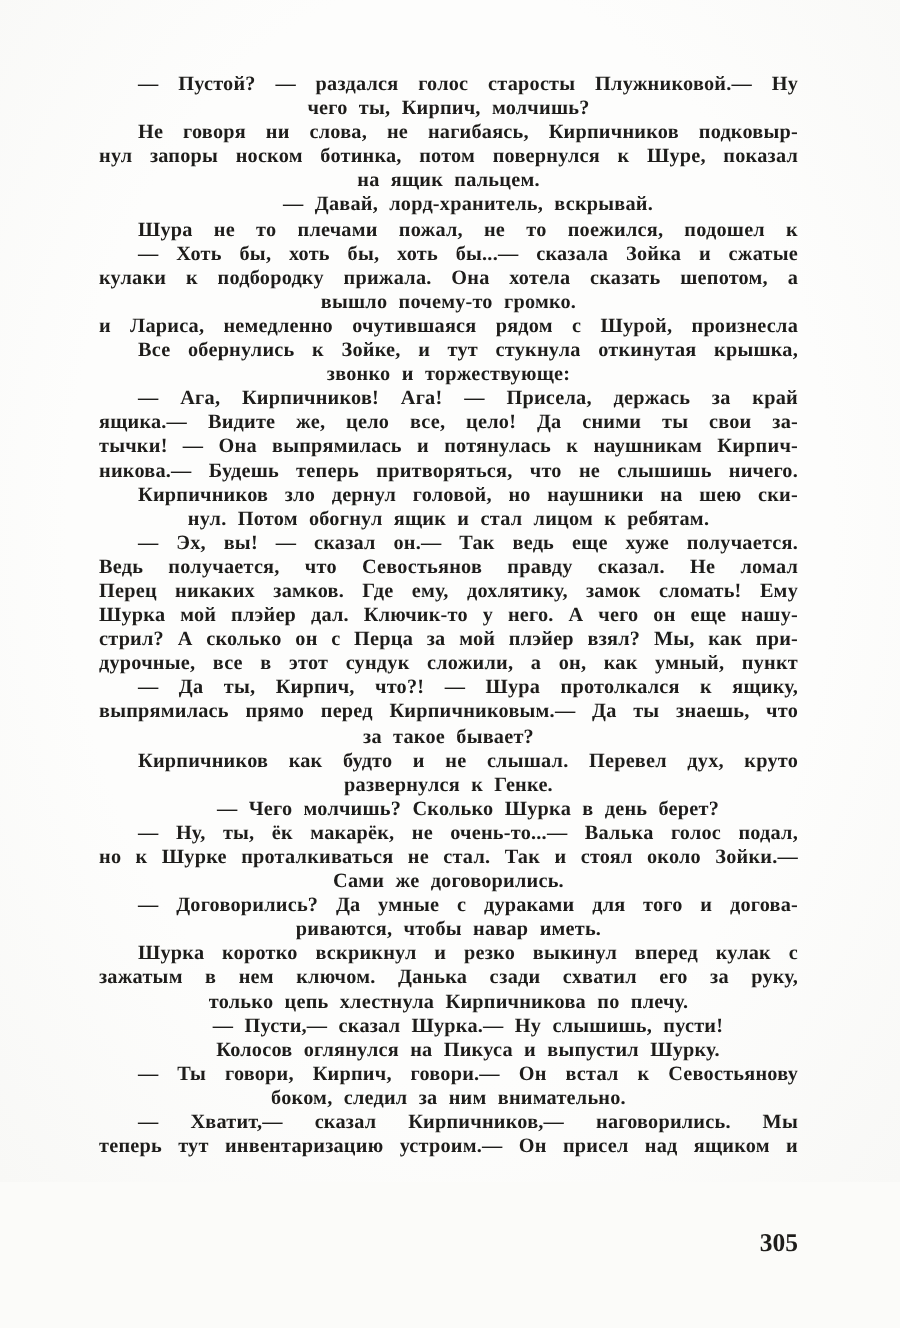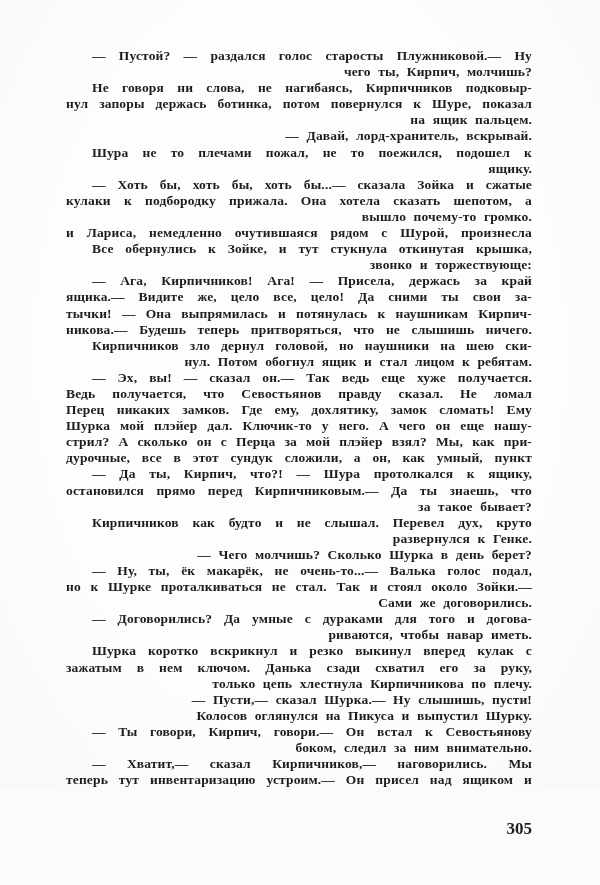--- a/index.html
+++ b/index.html
@@ -24,21 +24,21 @@
     top: 48px;
     width: 466px;
     font-size: 13.5px;
     font-weight: 700;
     letter-spacing: 0.15px;
     -webkit-font-smoothing: antialiased;
   }
   .line {
     height: 16.1px;
     line-height: 16.1px;
-    text-align: right;
+    text-align: center;
     word-spacing: 4px;
     white-space: pre;
   }
   .line.justify {
     white-space: normal;
     text-align: justify;
     text-align-last: justify;
     text-justify: inter-word;
     word-spacing: 1px;
   }
@@ -57,45 +57,44 @@
   }
 </style>
 </head>
 <body>
 
 <div class="page">
   <div class="text-block">
       <div class="line indent justify">— Пустой? — раздался голос старосты Плужниковой.— Ну</div>
       <div class="line">чего ты, Кирпич, молчишь?</div>
       <div class="line indent justify">Не говоря ни слова, не нагибаясь, Кирпичников подковыр-</div>
-      <div class="line justify">нул запоры держась ботинка, потом повернулся к Шуре, показал</div>
+      <div class="line justify">нул запоры носком ботинка, потом повернулся к Шуре, показал</div>
       <div class="line">на ящик пальцем.</div>
       <div class="line indent">— Давай, лорд-хранитель, вскрывай.</div>
       <div class="line indent justify">Шура не то плечами пожал, не то поежился, подошел к</div>
-      <div class="line">ящику.</div>
       <div class="line indent justify">— Хоть бы, хоть бы, хоть бы...— сказала Зойка и сжатые</div>
       <div class="line justify">кулаки к подбородку прижала. Она хотела сказать шепотом, а</div>
       <div class="line">вышло почему-то громко.</div>
       <div class="line justify">и Лариса, немедленно очутившаяся рядом с Шурой, произнесла</div>
       <div class="line indent justify">Все обернулись к Зойке, и тут стукнула откинутая крышка,</div>
       <div class="line">звонко и торжествующе:</div>
       <div class="line indent justify">— Ага, Кирпичников! Ага! — Присела, держась за край</div>
       <div class="line justify">ящика.— Видите же, цело все, цело! Да сними ты свои за-</div>
       <div class="line justify">тычки! — Она выпрямилась и потянулась к наушникам Кирпич-</div>
       <div class="line justify">никова.— Будешь теперь притворяться, что не слышишь ничего.</div>
       <div class="line indent justify">Кирпичников зло дернул головой, но наушники на шею ски-</div>
       <div class="line">нул. Потом обогнул ящик и стал лицом к ребятам.</div>
       <div class="line indent justify">— Эх, вы! — сказал он.— Так ведь еще хуже получается.</div>
       <div class="line justify">Ведь получается, что Севостьянов правду сказал. Не ломал</div>
       <div class="line justify">Перец никаких замков. Где ему, дохлятику, замок сломать! Ему</div>
       <div class="line justify">Шурка мой плэйер дал. Ключик-то у него. А чего он еще нашу-</div>
       <div class="line justify">стрил? А сколько он с Перца за мой плэйер взял? Мы, как при-</div>
       <div class="line justify">дурочные, все в этот сундук сложили, а он, как умный, пункт</div>
       <div class="line indent justify">— Да ты, Кирпич, что?! — Шура протолкался к ящику,</div>
-      <div class="line justify">остановился прямо перед Кирпичниковым.— Да ты знаешь, что</div>
+      <div class="line justify">выпрямилась прямо перед Кирпичниковым.— Да ты знаешь, что</div>
       <div class="line">за такое бывает?</div>
       <div class="line indent justify">Кирпичников как будто и не слышал. Перевел дух, круто</div>
       <div class="line">развернулся к Генке.</div>
       <div class="line indent">— Чего молчишь? Сколько Шурка в день берет?</div>
       <div class="line indent justify">— Ну, ты, ёк макарёк, не очень-то...— Валька голос подал,</div>
       <div class="line justify">но к Шурке проталкиваться не стал. Так и стоял около Зойки.—</div>
       <div class="line">Сами же договорились.</div>
       <div class="line indent justify">— Договорились? Да умные с дураками для того и догова-</div>
       <div class="line">риваются, чтобы навар иметь.</div>
       <div class="line indent justify">Шурка коротко вскрикнул и резко выкинул вперед кулак с</div>

